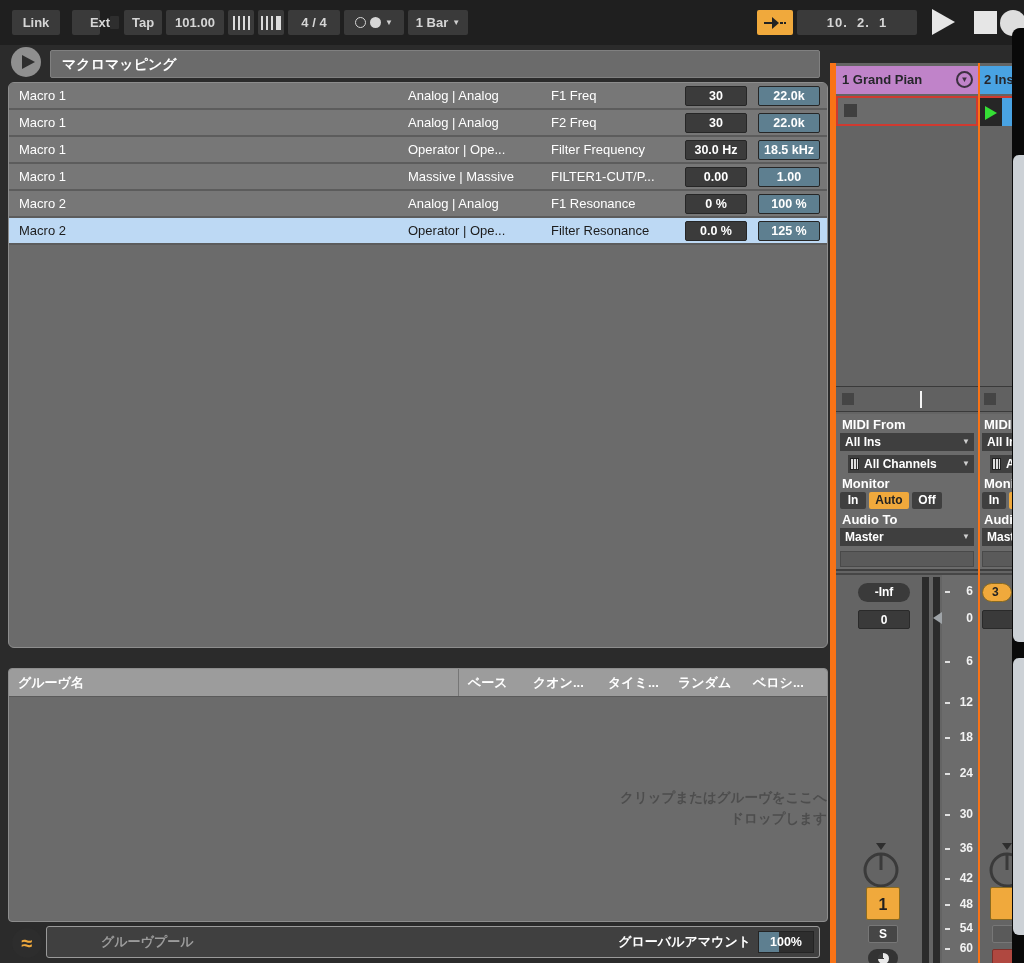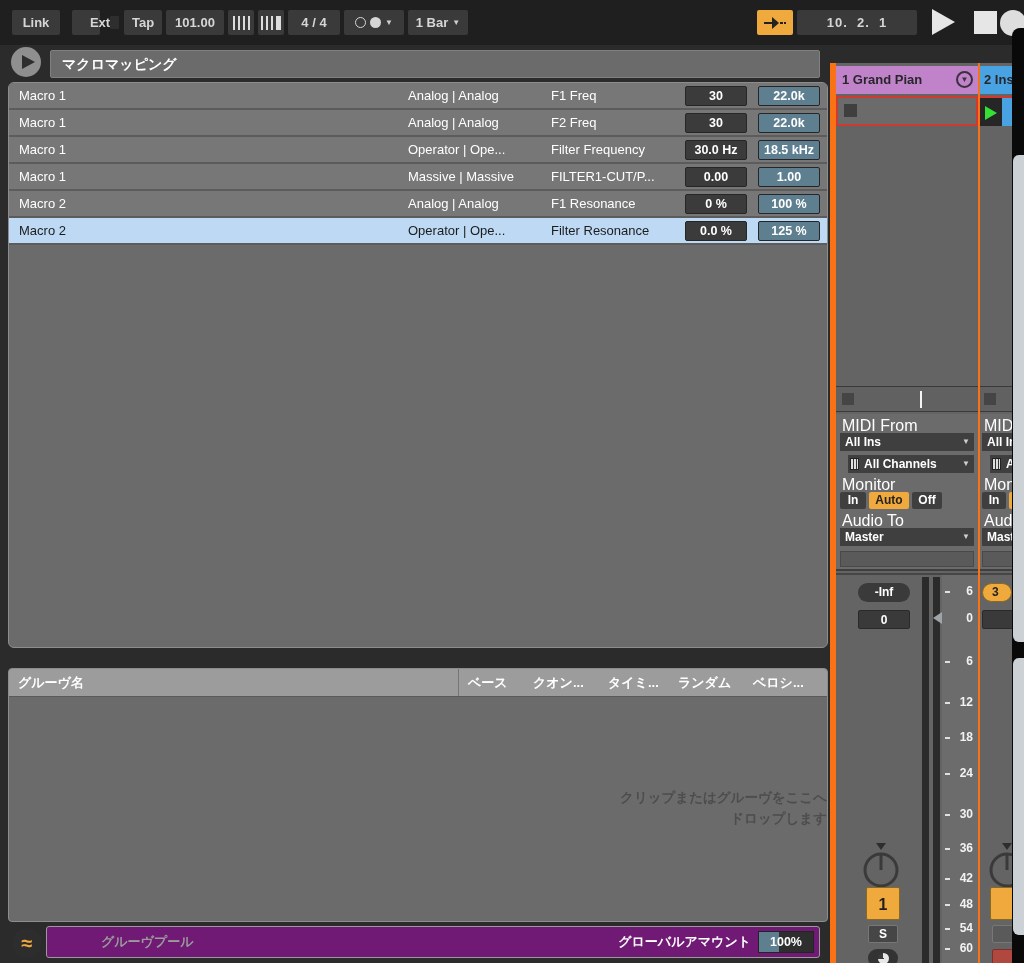--- a/index.html
+++ b/index.html
@@ -56,42 +56,42 @@
           border:1px solid #8d8d8d;border-radius:4px;box-sizing:border-box;overflow:hidden;}
   .ghead{display:flex;height:28px;background:#9c9c9c;border-bottom:1px solid #5a5a5a;box-sizing:border-box;}
   .ghcell{color:#fff;font-weight:bold;font-size:13px;line-height:27px;padding-left:9px;box-sizing:border-box;
           overflow:hidden;white-space:nowrap;}
   .g0{width:450px;border-right:1px solid #767676;} .g1{width:65px;} .g2{width:75px;} .g3{width:70px;} .g4{width:75px;} .g5{width:80px;}
   #drop-hint{position:absolute;left:0;top:118px;width:818px;text-align:right;color:#4d4d4d;
              font-size:13.5px;font-weight:bold;line-height:21px;}
   #groove-toggle{position:absolute;left:12px;top:928px;width:30px;height:30px;border-radius:50%;background:#2d2d2d;
                  display:flex;align-items:center;justify-content:center;}
   #groove-toggle span{color:#f0a93c;font-size:20px;font-weight:bold;line-height:20px;}
-  #gfooter{position:absolute;left:46px;top:926px;width:774px;height:32px;background:#701a75;
+  #gfooter{position:absolute;left:46px;top:926px;width:774px;height:32px;background:#404040;
            border:1px solid #9a9a9a;border-radius:3px;box-sizing:border-box;}
   #gpool-label{position:absolute;left:54px;top:0;line-height:30px;font-size:13px;font-weight:bold;color:#9b9b9b;}
   #gamount-label{position:absolute;right:68px;top:0;line-height:30px;font-size:13px;font-weight:bold;color:#fff;}
   #gamount-value{position:absolute;right:5px;top:4px;width:56px;height:22px;line-height:20px;text-align:center;
                  color:#fff;font-size:12.5px;font-weight:bold;border:1px solid #242424;box-sizing:border-box;
                  background:linear-gradient(90deg,#5e7f90 0 37%,#2e2e2e 37%);}
 
   
   #session{position:absolute;left:830px;top:63px;width:182px;height:918px;background:#f97316;}
   .tcol{position:absolute;top:0;height:918px;background:#646464;overflow:hidden;}
   #tcol1{left:6px;width:142px;} #tcol2{left:150px;width:32px;}
   .thead{position:absolute;left:0;top:3px;right:0;height:28px;color:#26262b;font-weight:bold;font-size:13px;
          line-height:28px;padding-left:6px;box-sizing:border-box;white-space:nowrap;overflow:hidden;}
   .fold-btn{position:absolute;right:5px;top:5px;width:17px;height:17px;border:2px solid #3c3040;border-radius:50%;
             box-sizing:border-box;text-align:center;line-height:13px;font-size:8px;color:#3c3040;}
   .clipslot{position:absolute;left:0;top:33px;right:0;height:30px;box-sizing:border-box;}
   .stopsq{position:absolute;width:13px;height:13px;background:#3f3f3f;}
   .stoprow{position:absolute;left:0;top:323px;right:0;height:26px;background:#616161;
            border-top:1px solid #3a3a3a;border-bottom:1px solid #3a3a3a;box-sizing:border-box;}
   .io{position:absolute;left:0;top:351px;right:0;height:157px;background:#6b6b6b;border-bottom:2px solid #3f3f3f;box-sizing:border-box;}
-  .iolabel{position:absolute;left:6px;color:#fff;font-weight:normal;font-size:16px;white-space:nowrap;}
+  .iolabel{position:absolute;left:6px;color:#fff;font-weight:bold;font-size:13px;white-space:nowrap;}
   .dd{position:absolute;height:18px;background:#3f3f3f;color:#fff;font-weight:bold;font-size:12px;
       line-height:18px;padding-left:5px;box-sizing:border-box;white-space:nowrap;overflow:hidden;}
   .dd .chev{position:absolute;right:4px;top:5px;}
   .piano{position:absolute;left:2px;top:3px;width:9px;height:12px;border:1px solid #222;box-sizing:border-box;
          background:repeating-linear-gradient(90deg,#ddd 0 2px,#333 2px 3px);}
   .mbtn{position:absolute;height:17px;background:#3f3f3f;color:#fff;font-weight:bold;font-size:12px;
         line-height:17px;text-align:center;border-radius:2px;}
   .mbtn.on{background:#f0a93c;color:#222;}
   .mixer{position:absolute;left:0;top:510px;right:0;height:408px;background:#646464;border-top:2px solid #464646;box-sizing:border-box;}
   .volpill{position:absolute;width:52px;height:19px;border-radius:10px;background:#3a3a3a;color:#fff;

